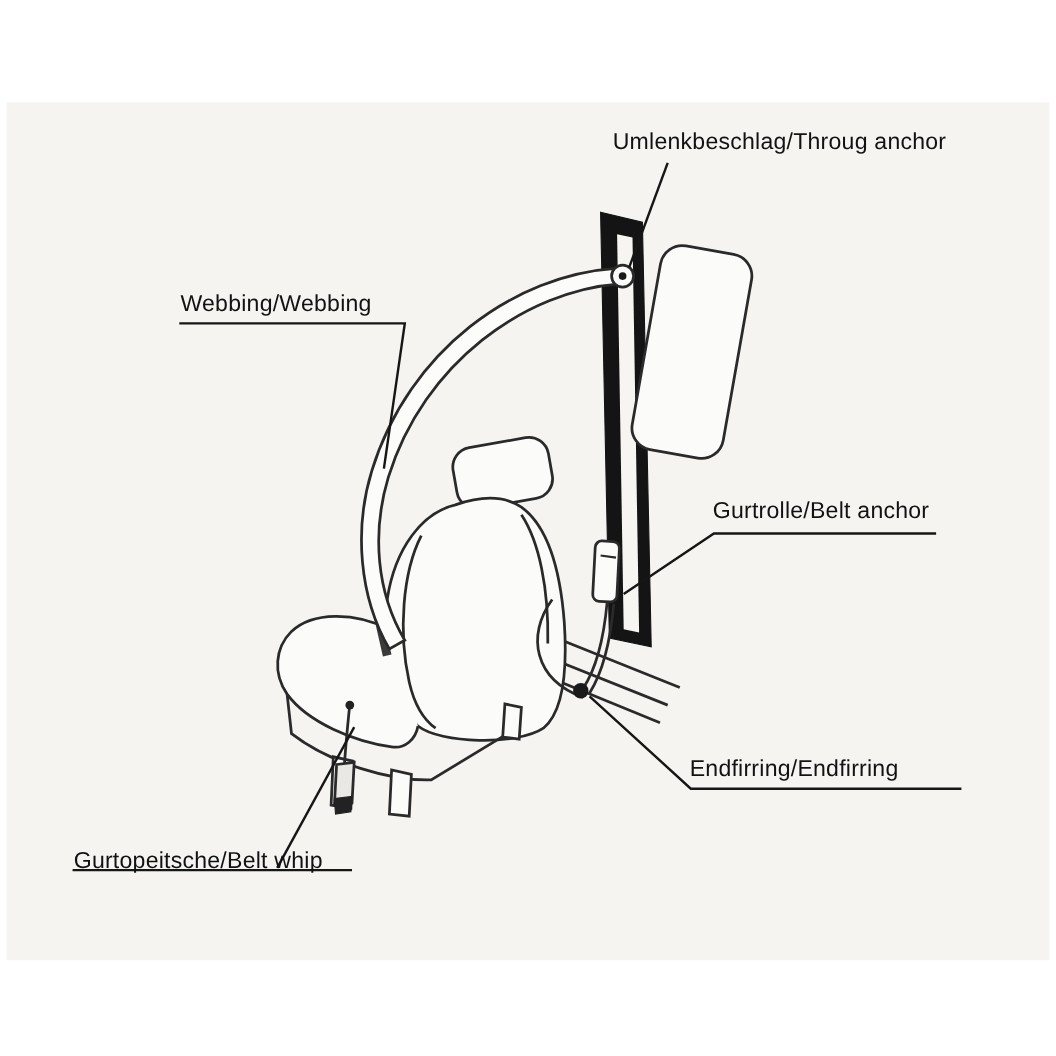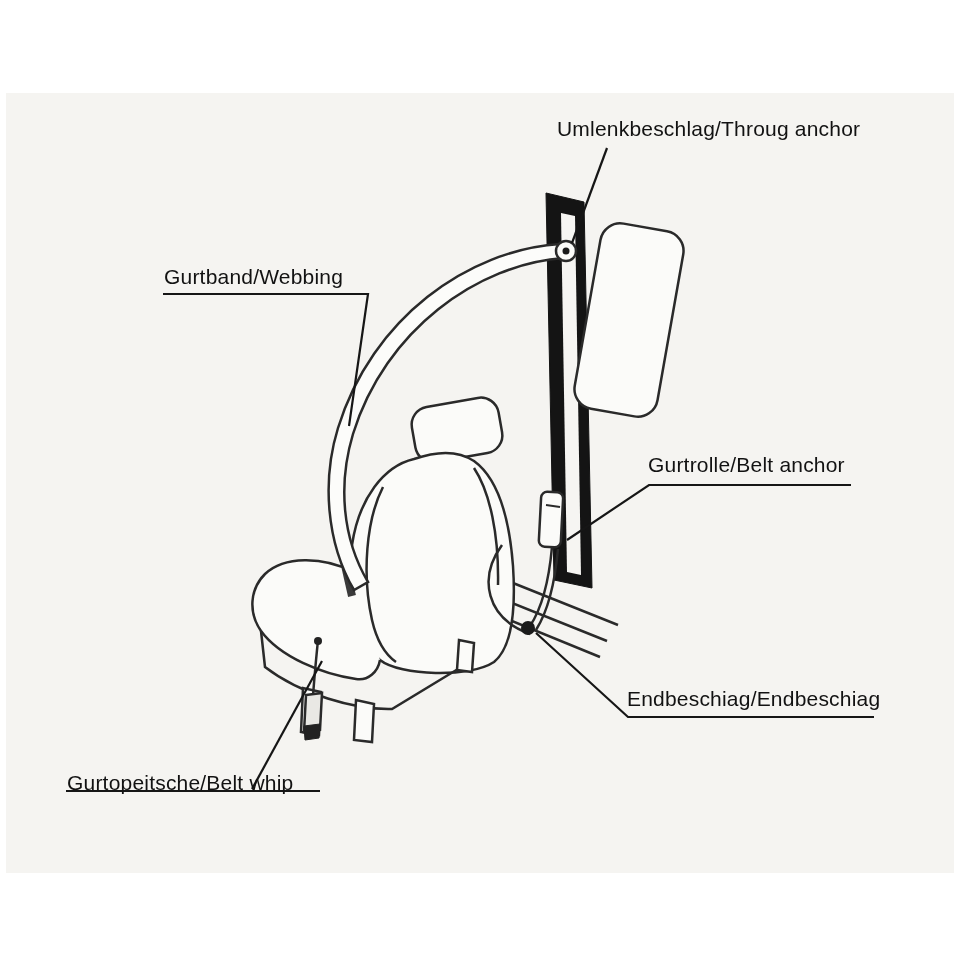--- a/index.html
+++ b/index.html
@@ -103,16 +103,16 @@
     <path d="M 607,148 L 572,243"></path>
     <path d="M 163,294 L 368,294 L 349,426"></path>
     <path d="M 851,485 L 649,485 L 567,540"></path>
     <path d="M 874,717 L 628,717 L 536,633"></path>
     <path d="M 66,791 L 320,791"></path>
     <path d="M 252,789 L 322,661"></path>
   </g>
 </svg>
 
 <div class="label lbl-anchor">Umlenkbeschlag/Throug anchor</div>
-<div class="label lbl-webbing">Gurtband/Webbing</div>
+<div class="label lbl-webbing">Webbing/Webbing</div>
 <div class="label lbl-roller">Gurtrolle/Belt anchor</div>
-<div class="label lbl-endfitting">Endbeschiag/Endbeschiag</div>
+<div class="label lbl-endfitting">Endfirring/Endfirring</div>
 <div class="label lbl-whip">Gurtopeitsche/Belt whip</div>
 
 </body></html>

